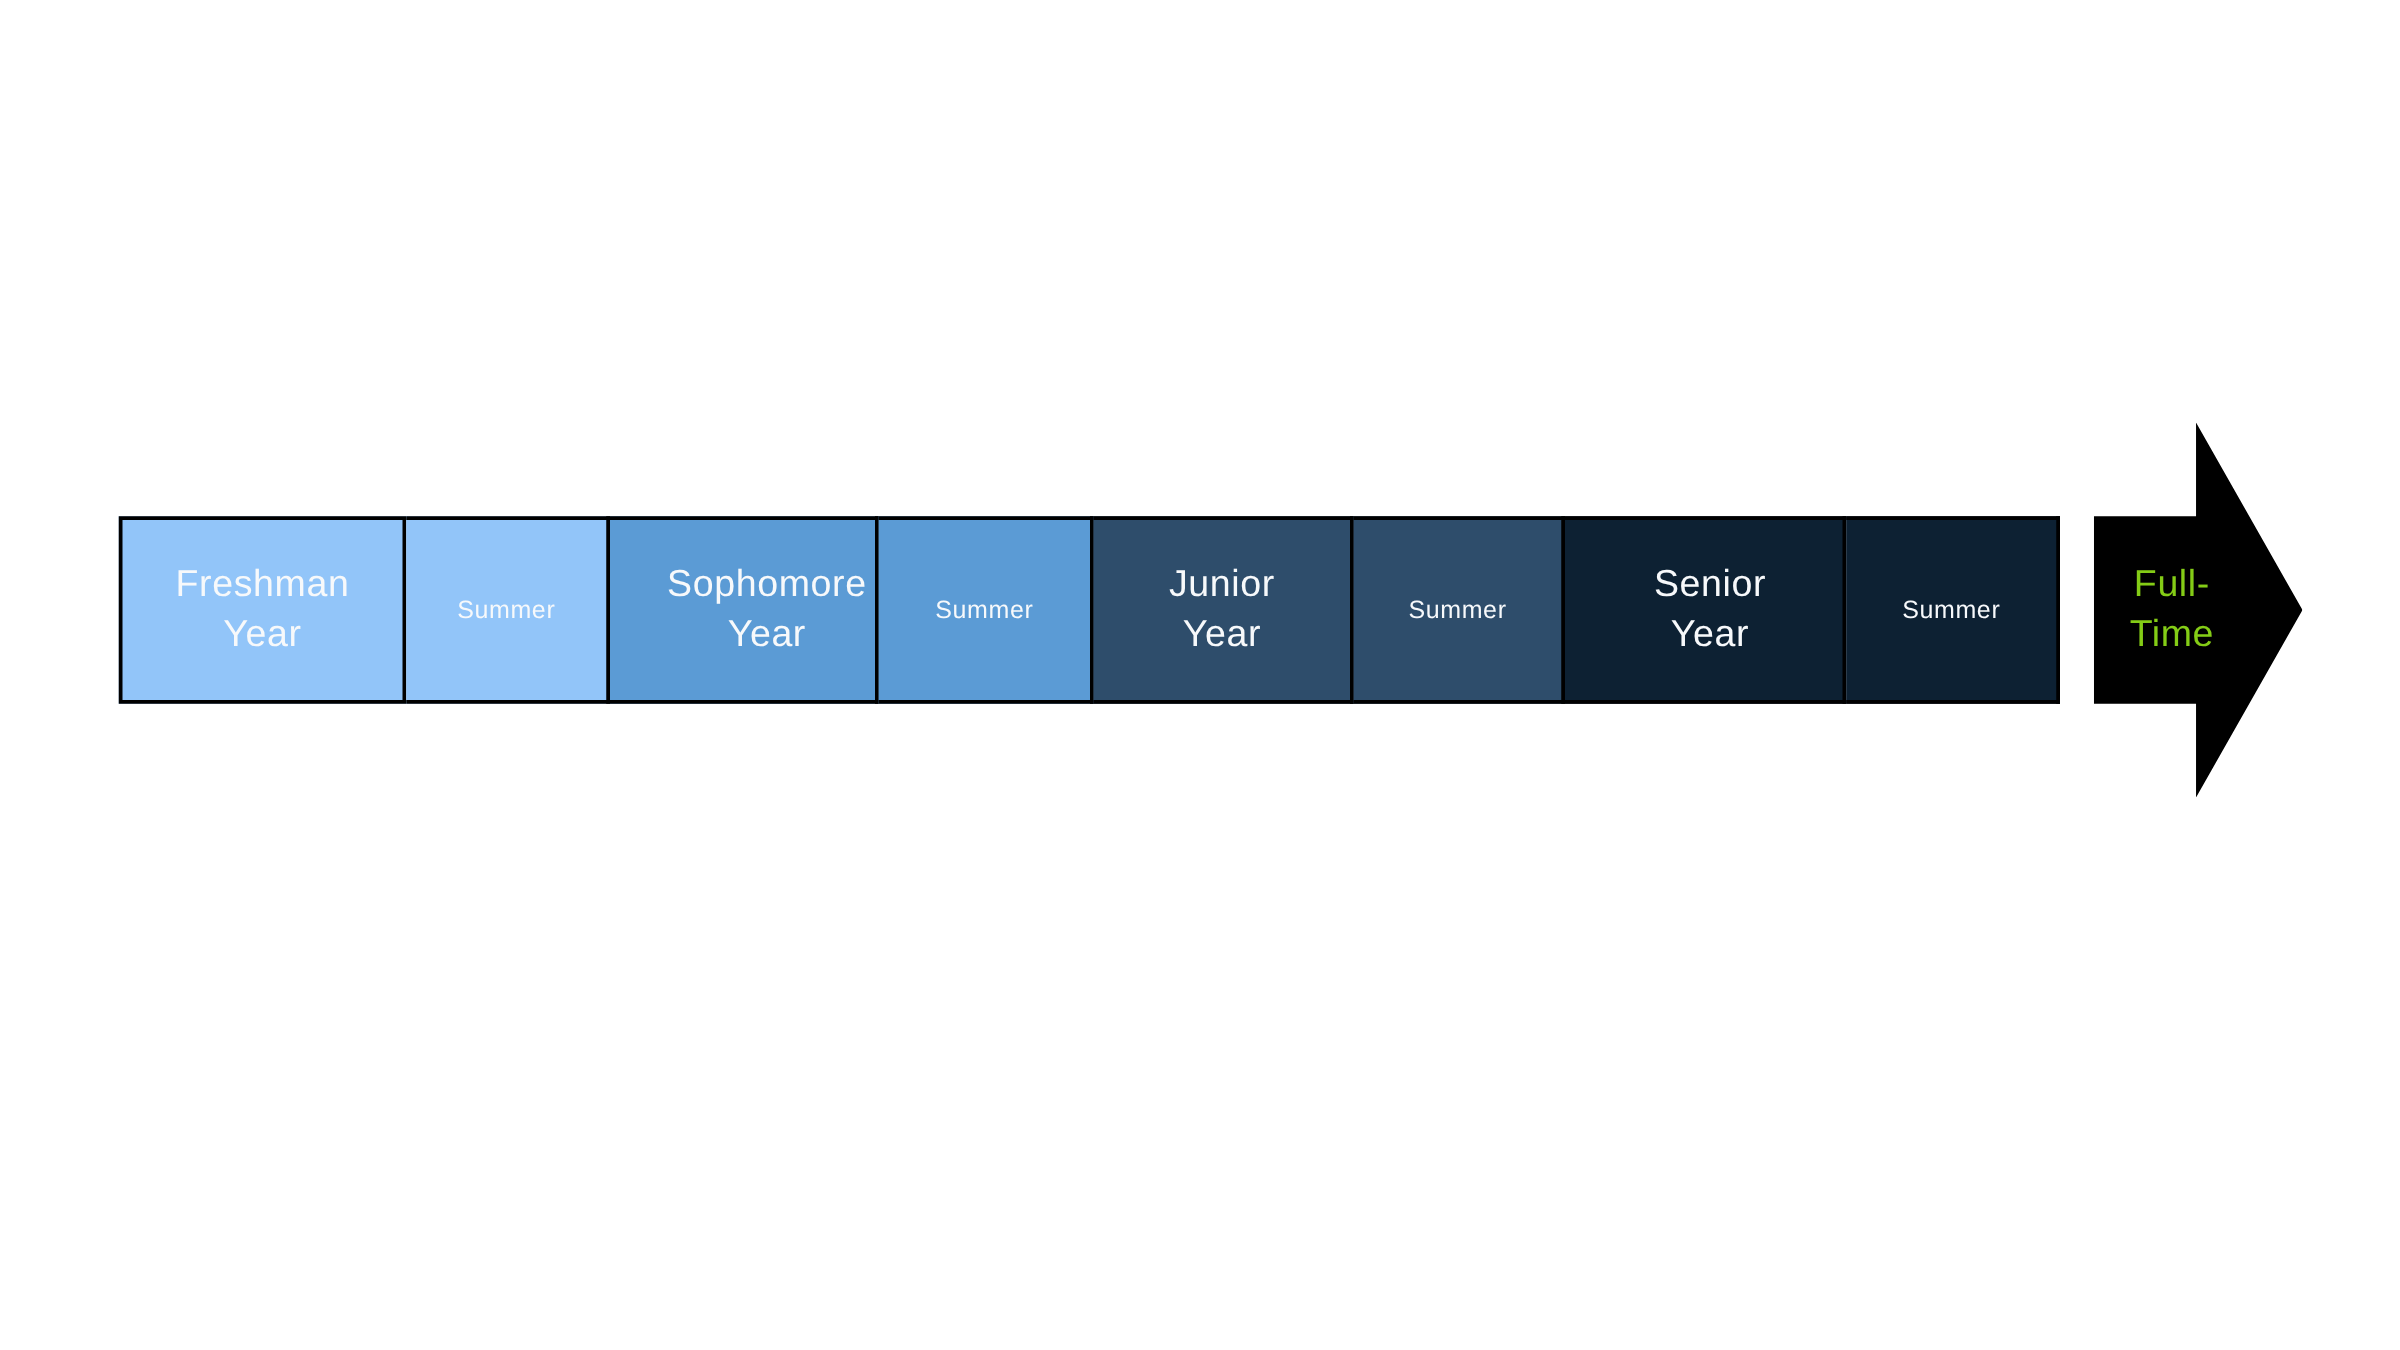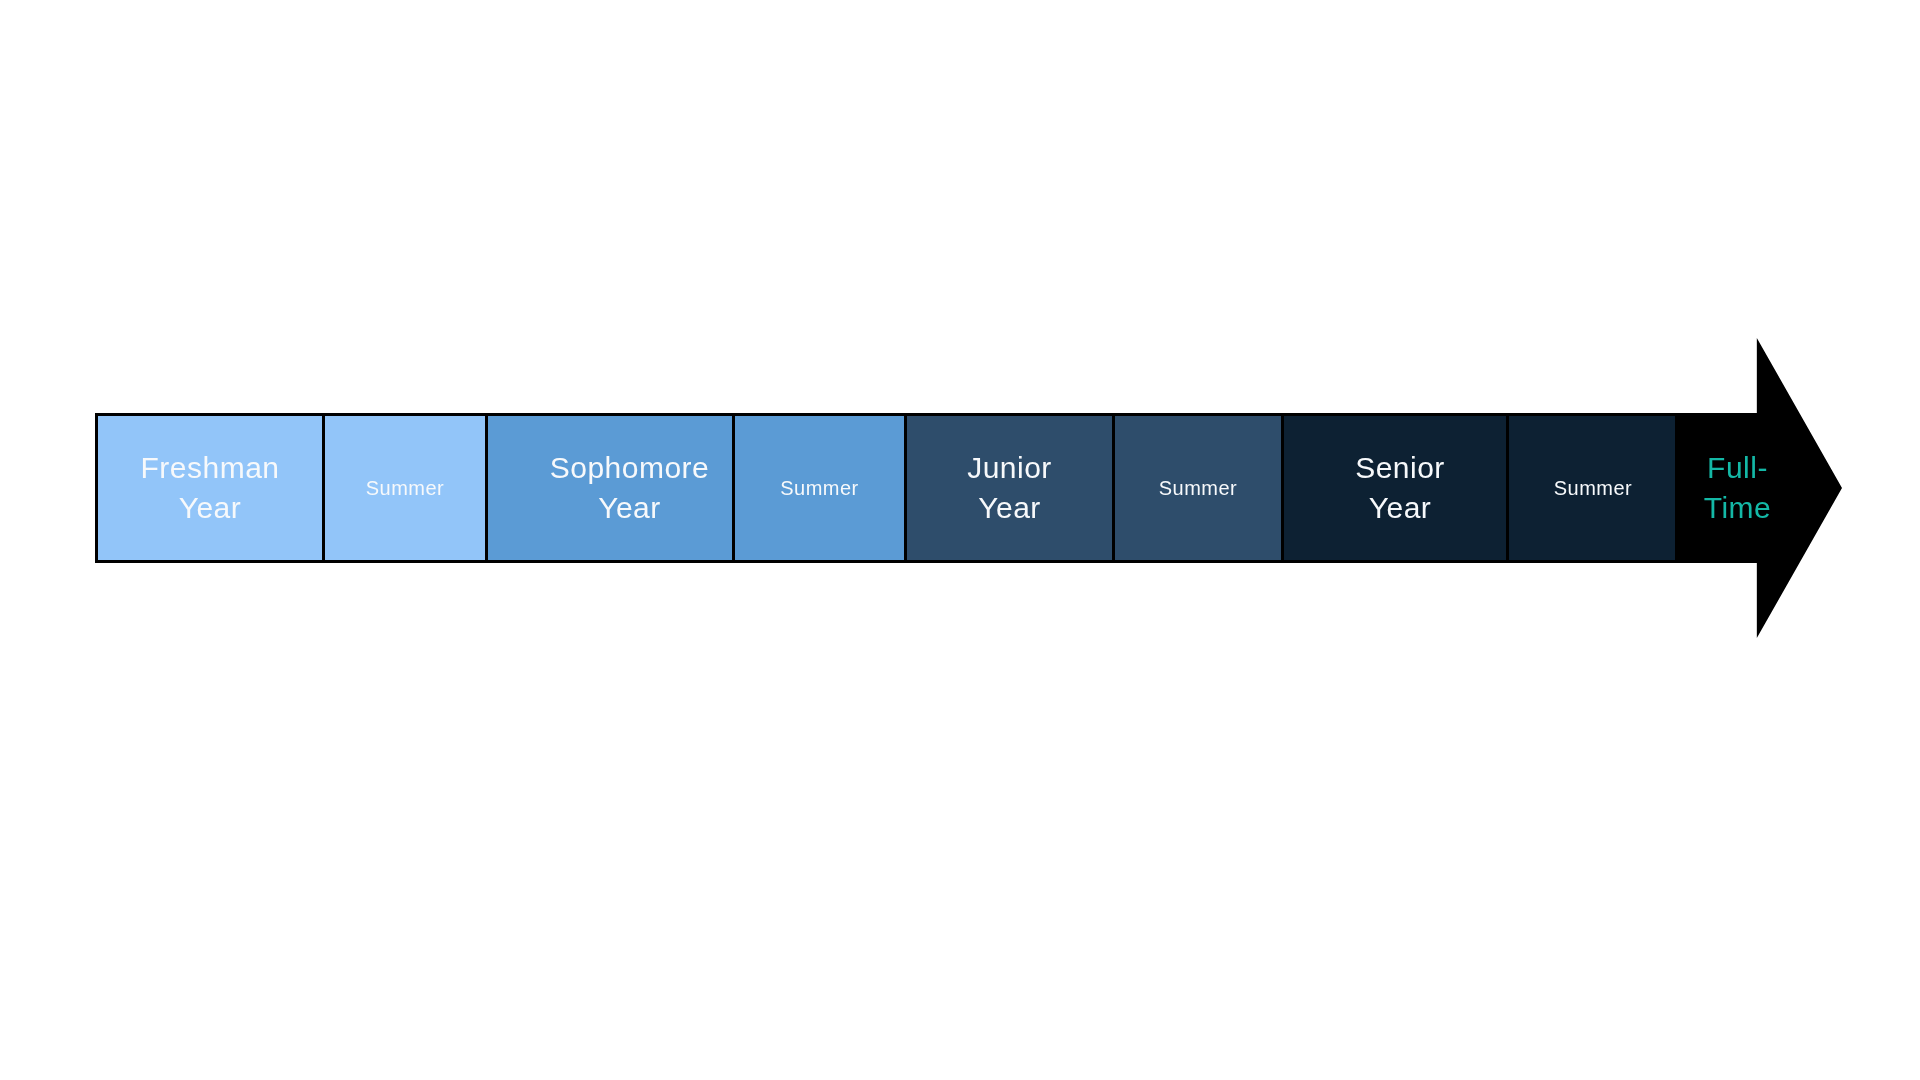--- a/index.html
+++ b/index.html
@@ -47,40 +47,40 @@
     clip-path: polygon(0% 25%, 49% 25%, 49% 0%, 100% 50%, 49% 100%, 49% 75%, 0% 75%);
   }
   .block-arrow .arrow-label {
     position: absolute;
     left: 0; top: 25%;
     width: 125px; height: 50%;
     display: flex;
     align-items: center;
     justify-content: center;
     text-align: center;
-    color: #14b8a6;
+    color: #84cc16;
     font-size: 30px;
     line-height: 40px;
     white-space: pre-line;
     letter-spacing: 0.5px;
   }
 </style>
 </head>
 <body>
 
 <div class="canvas">
   <div class="timeline" id="timeline">
       <div class="seg large" style="width: 230px; background: rgb(146, 197, 249);">
         <span class="lbl">Freshman
 Year</span>
       </div>
       <div class="seg small" style="width: 163px; background: rgb(146, 197, 249);">
         <span class="lbl">Summer</span>
       </div>
-      <div class="seg large" style="width: 247px; background: rgb(91, 155, 213); padding-left: 39px;">
+      <div class="seg large" style="width: 215px; background: rgb(91, 155, 213); padding-left: 39px;">
         <span class="lbl">Sophomore
 Year</span>
       </div>
       <div class="seg small" style="width: 172px; background: rgb(91, 155, 213);">
         <span class="lbl">Summer</span>
       </div>
       <div class="seg large" style="width: 208px; background: rgb(46, 77, 107);">
         <span class="lbl">Junior
 Year</span>
       </div>

